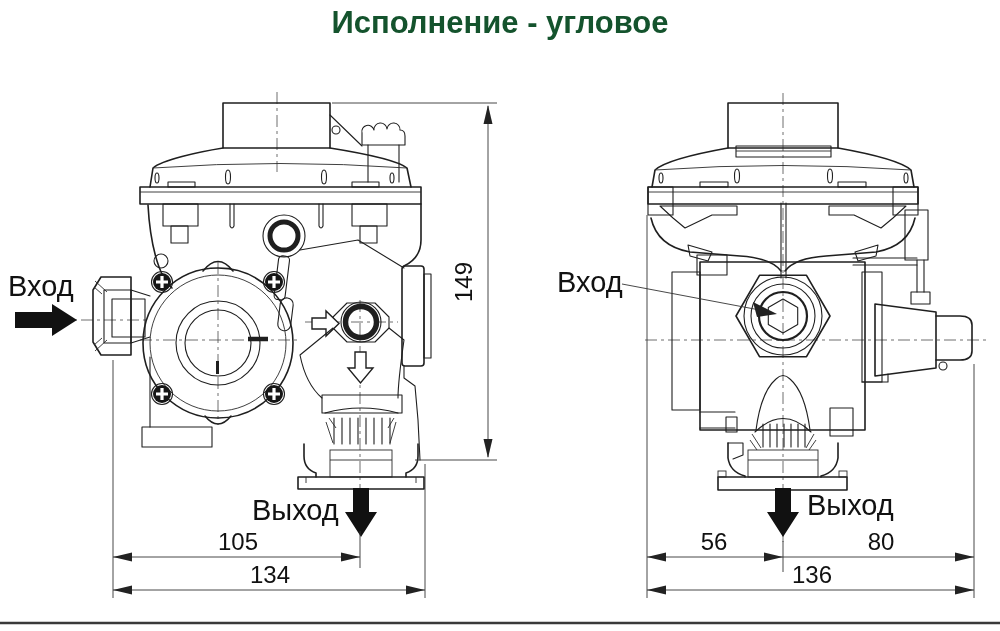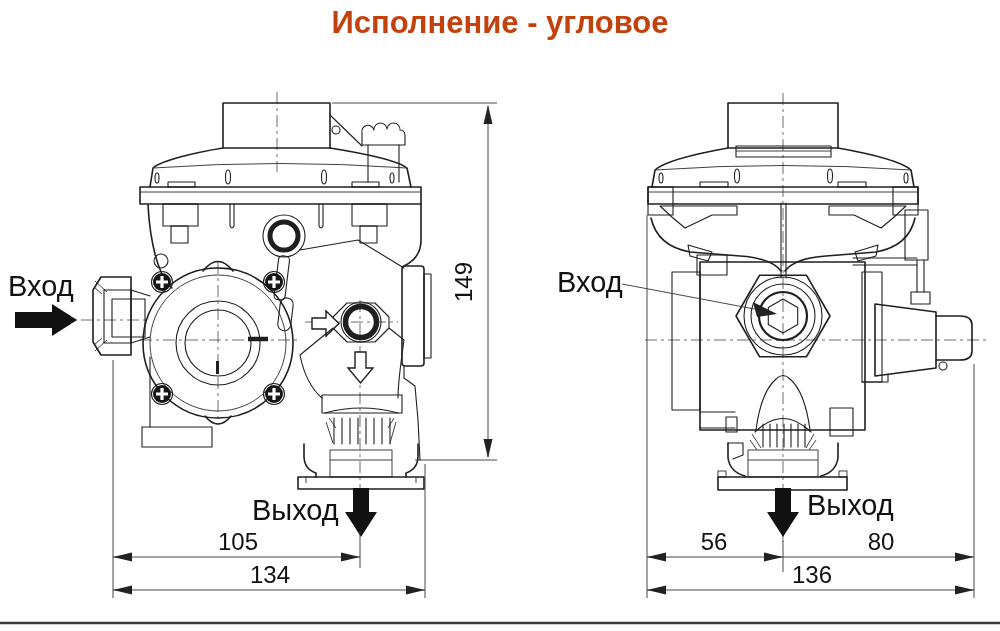--- a/index.html
+++ b/index.html
@@ -1,19 +1,19 @@
 <!DOCTYPE html>
 <html><head>
 <meta charset="utf-8">
 <style>
   html,body{margin:0;padding:0;background:#ffffff;}
   body{width:1000px;height:631px;position:relative;overflow:hidden;
        font-family:"Liberation Sans",sans-serif;}
   .page-title{position:absolute;top:5px;left:0;width:1000px;text-align:center;
-       font-size:31px;font-weight:bold;color:#c2410c;letter-spacing:0px;}
+       font-size:31px;font-weight:bold;color:#14532d;letter-spacing:0px;}
   svg{position:absolute;left:0;top:0;}
   .o{fill:none;stroke:#1f1f1f;stroke-width:1.6;stroke-linejoin:round;stroke-linecap:round;}
   .t{fill:none;stroke:#1f1f1f;stroke-width:1.1;stroke-linejoin:round;stroke-linecap:round;}
   .d{fill:none;stroke:#2a2a2a;stroke-width:0.9;}
   .cl{fill:none;stroke:#4a4a4a;stroke-width:0.8;stroke-dasharray:12 4 3 4;}
   .dim{fill:none;stroke:#333;stroke-width:0.9;}
   .ah{fill:#222;stroke:none;}
   .solid{fill:#111;stroke:none;}
   .lbl{font-family:"Liberation Sans",sans-serif;font-size:29px;fill:#111;}
   .num{font-family:"Liberation Sans",sans-serif;font-size:24px;fill:#111;}

